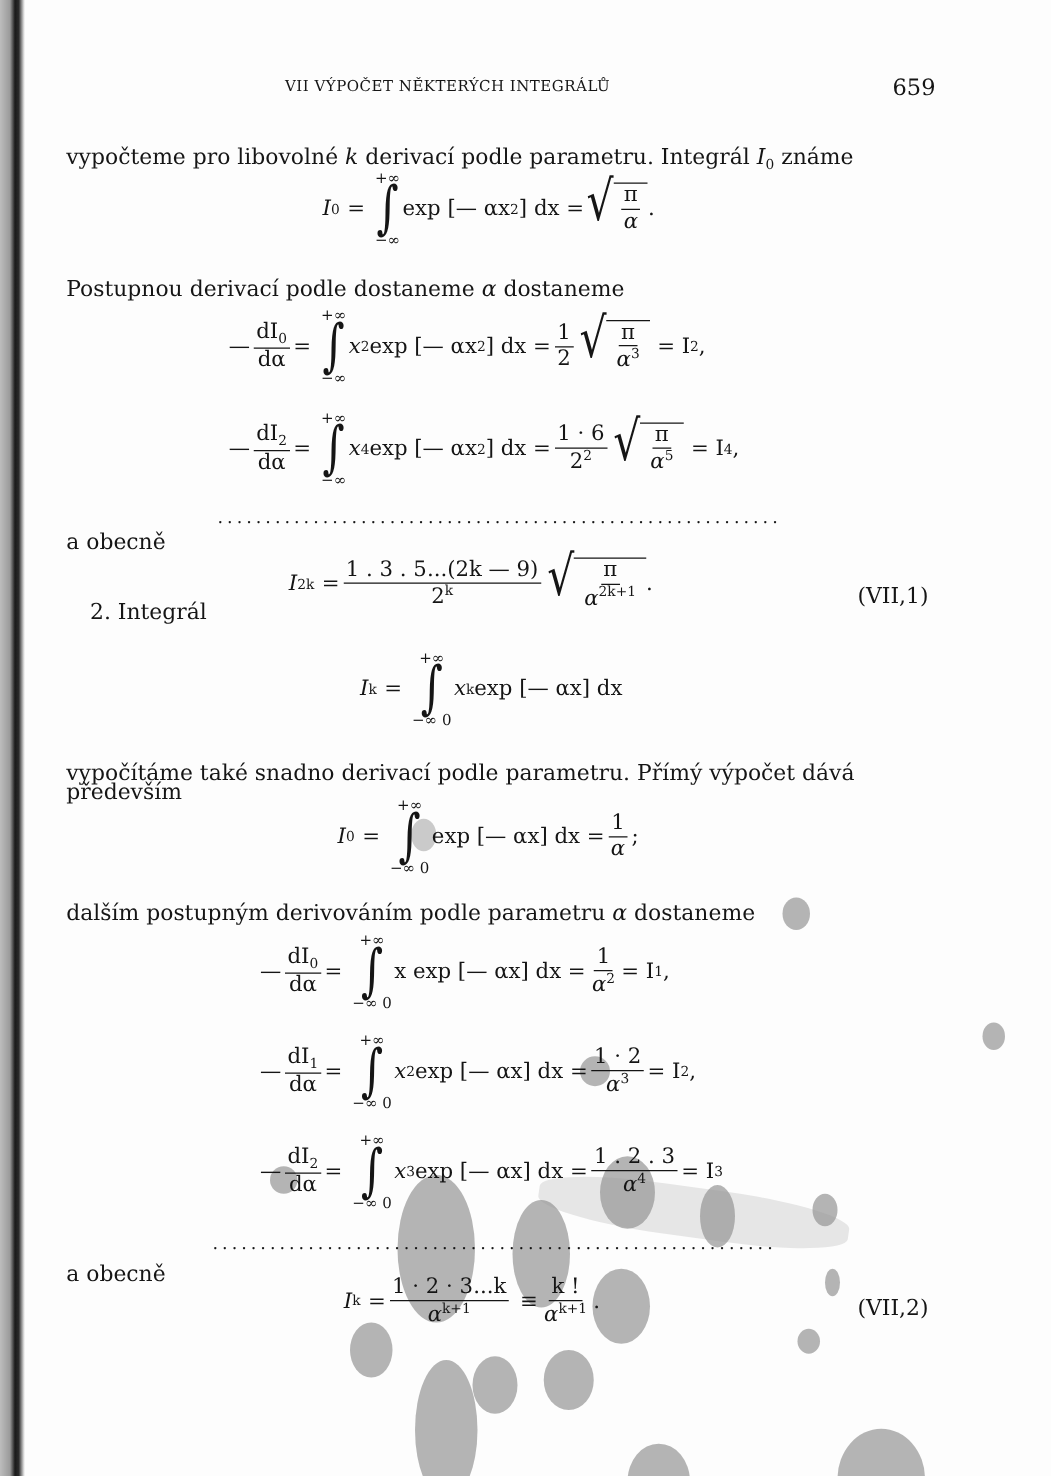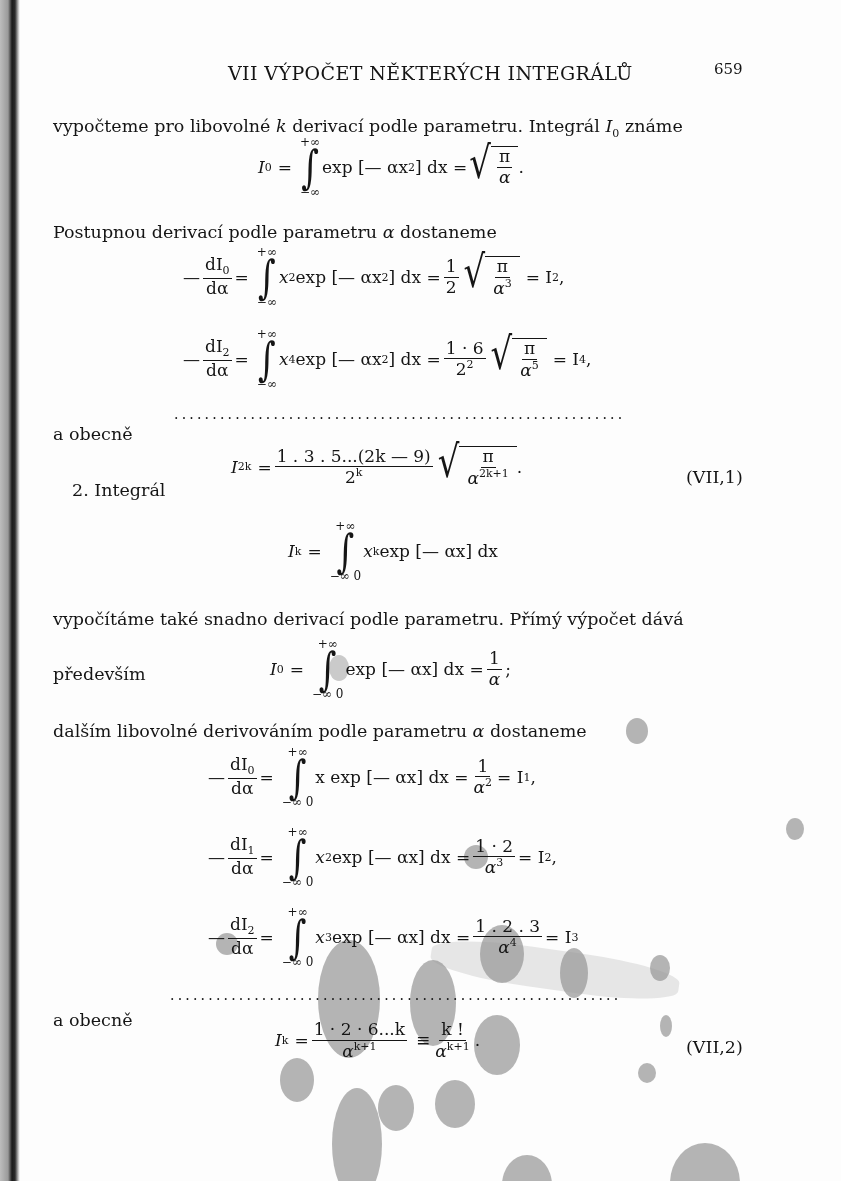--- a/index.html
+++ b/index.html
@@ -1,22 +1,22 @@
 <!DOCTYPE html>
 <html><head>
 <meta charset="utf-8">
 <style>
   html, body { margin:0; padding:0; }
   body { width:841px; height:1181px; background:#fdfdfd; position:relative; overflow:hidden;
          font-family:"DejaVu Serif","Liberation Serif",serif; color:#151515; }
   .binding { position:absolute; left:0; top:0; width:20px; height:1181px;
              background:linear-gradient(to right,#bdbdbd 0,#9a9a9a 8px,#1a1a1a 12px,#2a2a2a 15px,#dcdcdc 19px,#fdfdfd 20px); }
   .abs { position:absolute; white-space:nowrap; }
-  .header { top:62px; left:228px; font-size:19px; letter-spacing:0.4px; }
-  .pagenum { top:60px; left:714px; font-size:15px; }
+  .header { top:62px; left:228px; font-size:12px; letter-spacing:0.4px; }
+  .pagenum { top:60px; left:714px; font-size:18px; }
   .txt { font-size:17.5px; }
   i { font-style:italic; }
   .eq { font-size:17px; display:flex; align-items:center; }
   .frac { display:inline-flex; flex-direction:column; align-items:center; margin:0 3px; vertical-align:middle; }
   .frac .num { padding:0 2px; border-bottom:1px solid #151515; line-height:1.15; }
   .frac .den { padding:0 2px; line-height:1.15; }
   .integral { display:inline-flex; flex-direction:column; align-items:center; margin:0 2px; }
   .integral .lim { font-size:12px; line-height:1; }
   .integral .sym { font-size:34px; line-height:1; transform:scaleY(1.35); margin:2px 0; }
   .sqrt { display:inline-flex; align-items:stretch; margin-left:2px; }
@@ -82,21 +82,21 @@
         <span class="frac">
           <span class="num">π</span>
           <span class="den"><i>α</i></span>
         </span>
       </span>
   </span>
   <span>.</span>
 </div>
 
 <div class="abs txt" style="top:222px;left:53px;">
-  <span>Postupnou derivací podle parametru</span>
+  <span>Postupnou derivací podle dostaneme</span>
   <i>α</i>
   <span>dostaneme</span>
 </div>
 
 <div class="abs eq" style="top:246px;left:183px;">
   <span>—</span>
   <span class="frac">
       <span class="num"><span>dI</span><sub>0</sub></span>
       <span class="den">dα</span>
     </span>
@@ -205,21 +205,21 @@
       <span class="lim">+∞</span>
       <span class="sym">∫</span>
       <span class="lim">−∞ 0</span>
     </span>
   <i>x</i>
     <sup>k</sup>
   <span>exp [— αx] dx</span>
 </div>
 
 <div class="abs txt" style="top:609px;left:53px;text-align:right;">vypočítáme také snadno derivací podle parametru. Přímý výpočet dává</div>
-<div class="abs txt" style="top:664px;left:53px;">především</div>
+<div class="abs txt" style="top:624px;left:53px;">především</div>
 
 <div class="abs eq" style="top:638px;left:270px;">
   <i>I</i>
     <sub>0</sub>
   <span class="sp"></span>
     <span>=</span>
     <span class="sp"></span>
   <span class="integral">
       <span class="lim">+∞</span>
       <span class="sym">∫</span>
@@ -227,21 +227,21 @@
     </span>
   <span>exp [— αx] dx =</span>
   <span class="frac">
       <span class="num">1</span>
       <span class="den"><i>α</i></span>
     </span>
   <span>;</span>
 </div>
 
 <div class="abs txt" style="top:721px;left:53px;">
-  <span>dalším libovolné derivováním podle parametru</span>
+  <span>dalším postupným derivováním podle parametru</span>
   <i>α</i>
   <span>dostaneme</span>
 </div>
 
 <div class="abs eq" style="top:746px;left:208px;">
   <span>—</span>
   <span class="frac">
       <span class="num"><span>dI</span><sub>0</sub></span>
       <span class="den">dα</span>
     </span>
@@ -313,21 +313,21 @@
 
 <div class="abs dots" style="top:987px;left:170px;">...........................................................</div>
 
 <div class="abs txt" style="top:1010px;left:53px;">a obecně</div>
 <div class="abs eq" style="top:1020px;left:275px;">
   <i>I</i>
     <sub>k</sub>
   <span class="sp"></span>
     <span>=</span>
   <span class="frac">
-      <span class="num">1 · 2 · 6...k</span>
+      <span class="num">1 · 2 · 3...k</span>
       <span class="den"><i>α</i><sup>k+1</sup></span>
     </span>
   <span class="sp"></span>
     <span>≡</span>
   <span class="frac">
       <span class="num">k !</span>
       <span class="den"><i>α</i><sup>k+1</sup></span>
     </span>
   <span>.</span>
 </div>

